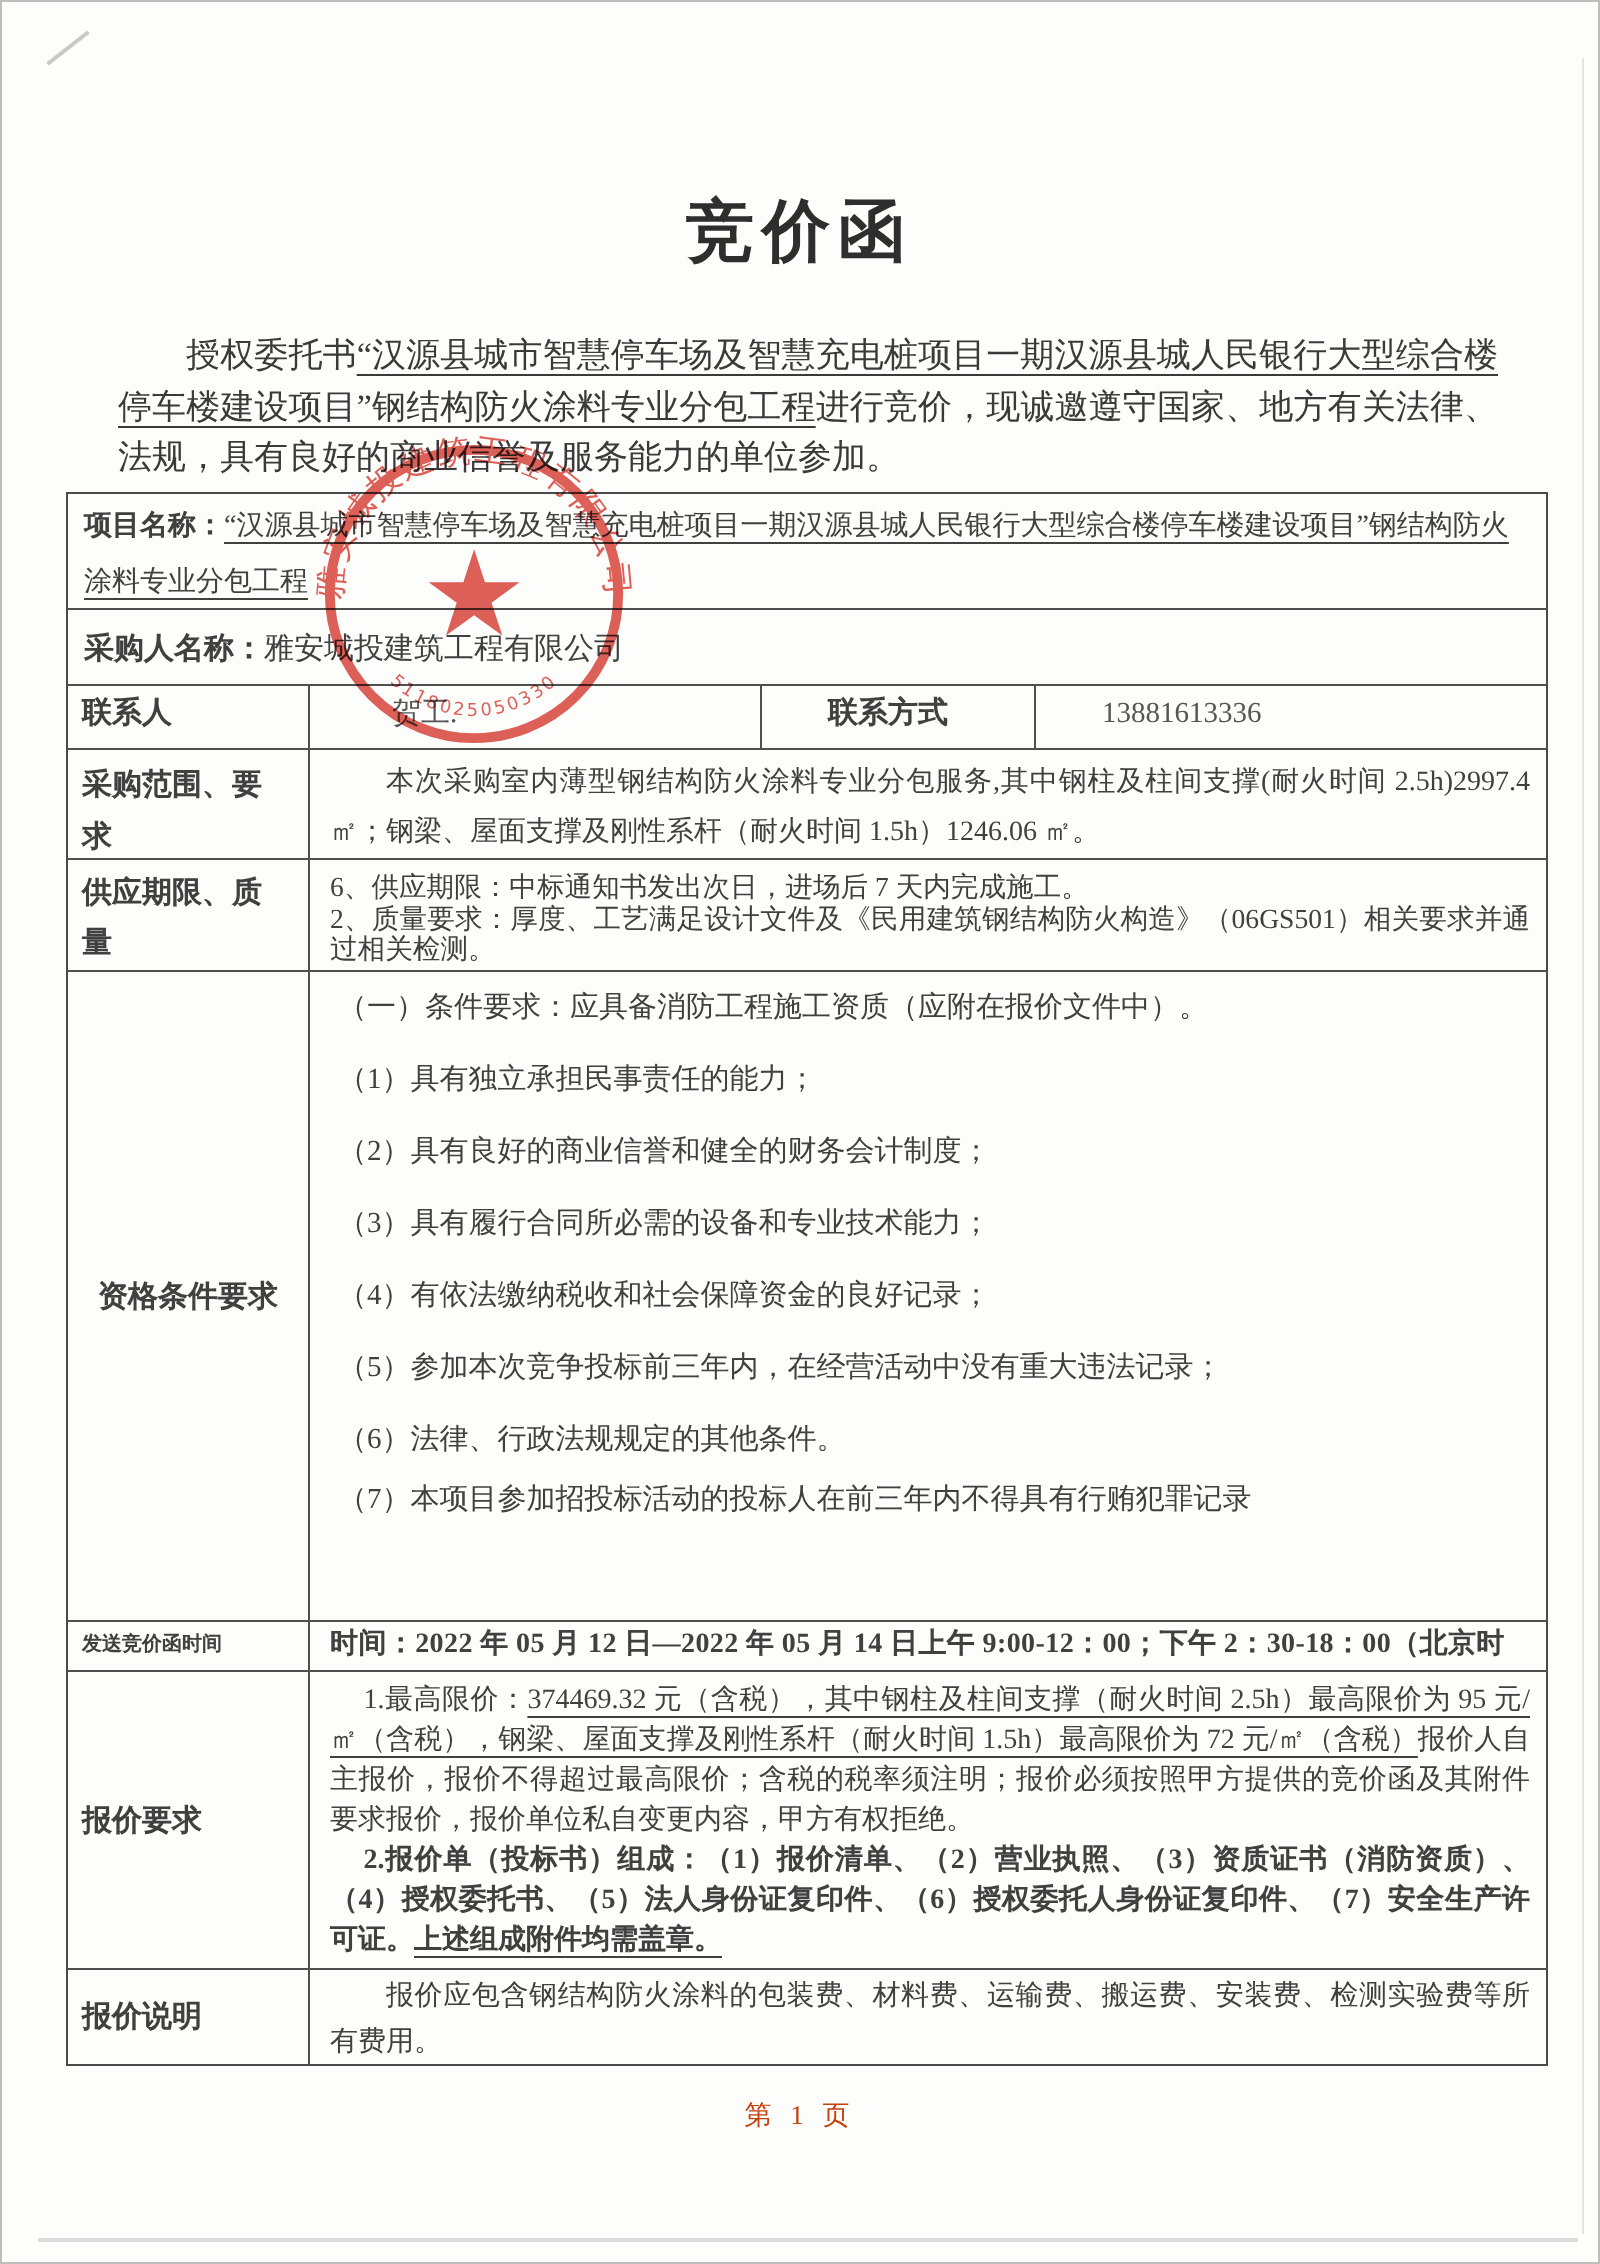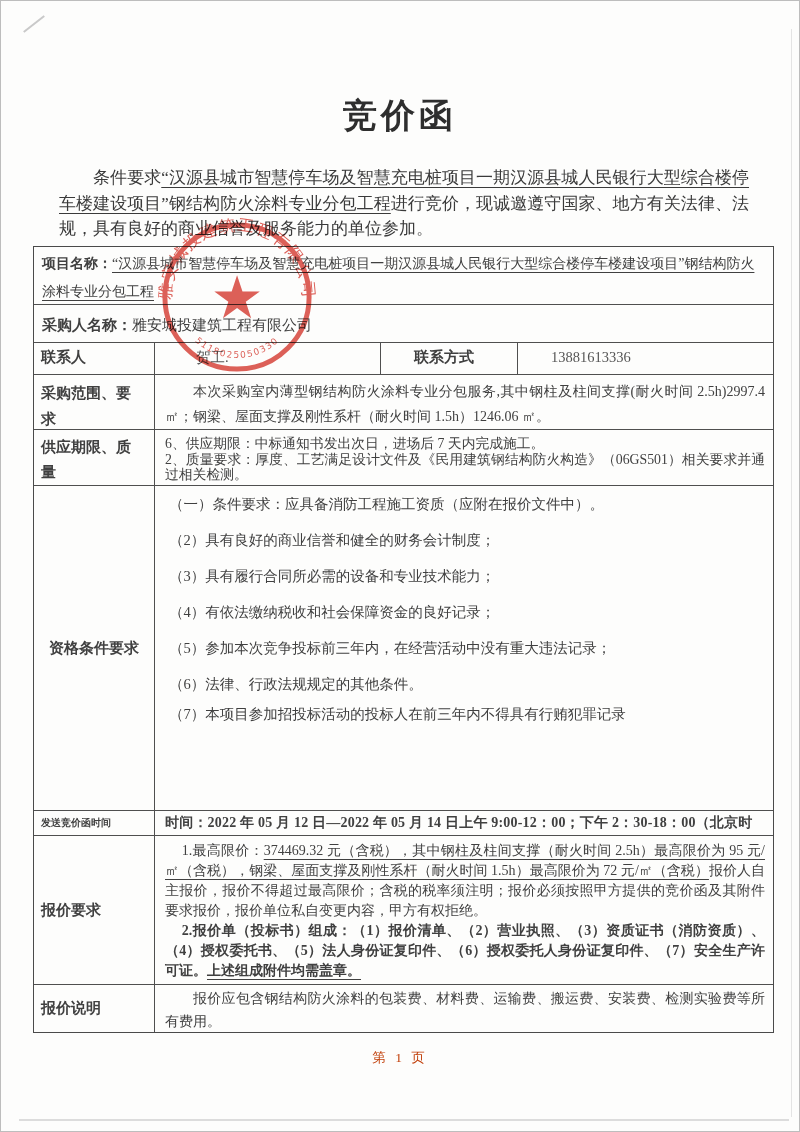--- a/index.html
+++ b/index.html
@@ -74,21 +74,21 @@
 <body>
 
 <div class="page">
 
   <div class="artifact-corner"></div>
   <div class="artifact-right"></div>
   <div class="artifact-bottom"></div>
 
   <div class="title">竞价函</div>
 
-  <p class="intro"><span>条件要求</span><span class="u">“汉源县城市智慧停车场及智慧充电桩项目一期汉源县城人民银行大型综合楼停车楼建设项目”钢结构防火涂料专业分包工程</span><span>进行竞价，现诚邀遵守国家、地方有关法律、法规，具有良好的商业信誉及服务能力的单位参加。</span></p>
+  <p class="intro"><span>授权委托书</span><span class="u">“汉源县城市智慧停车场及智慧充电桩项目一期汉源县城人民银行大型综合楼停车楼建设项目”钢结构防火涂料专业分包工程</span><span>进行竞价，现诚邀遵守国家、地方有关法律、法规，具有良好的商业信誉及服务能力的单位参加。</span></p>
 
   <div class="doc-table">
 
     <div class="tr row-project">
       <div class="cell full-cell"><span class="bold">项目名称：</span><span class="u">“汉源县城市智慧停车场及智慧充电桩项目一期汉源县城人民银行大型综合楼停车楼建设项目”钢结构防火涂料专业分包工程</span></div>
     </div>
 
     <div class="tr row-purchaser">
       <div class="cell full-cell"><span class="bold">采购人名称：</span><span>雅安城投建筑工程有限公司</span></div>
     </div>
@@ -116,20 +116,21 @@
       <div class="cell content-cell">
         <div>6、供应期限：中标通知书发出次日，进场后 7 天内完成施工。</div>
         <div>2、质量要求：厚度、工艺满足设计文件及《民用建筑钢结构防火构造》（06GS501）相关要求并通过相关检测。</div>
       </div>
     </div>
 
     <div class="tr row-qual">
       <div class="cell label-cell">资格条件要求</div>
       <div class="cell content-cell">
         <div class="q-item">（一）条件要求：应具备消防工程施工资质（应附在报价文件中）。</div>
+        <div class="q-item">（1）具有独立承担民事责任的能力；</div>
         <div class="q-item">（2）具有良好的商业信誉和健全的财务会计制度；</div>
         <div class="q-item">（3）具有履行合同所必需的设备和专业技术能力；</div>
         <div class="q-item">（4）有依法缴纳税收和社会保障资金的良好记录；</div>
         <div class="q-item">（5）参加本次竞争投标前三年内，在经营活动中没有重大违法记录；</div>
         <div class="q-item tight">（6）法律、行政法规规定的其他条件。</div>
         <div class="q-item last">（7）本项目参加招投标活动的投标人在前三年内不得具有行贿犯罪记录</div>
       </div>
     </div>
 
     <div class="tr row-sendtime">

